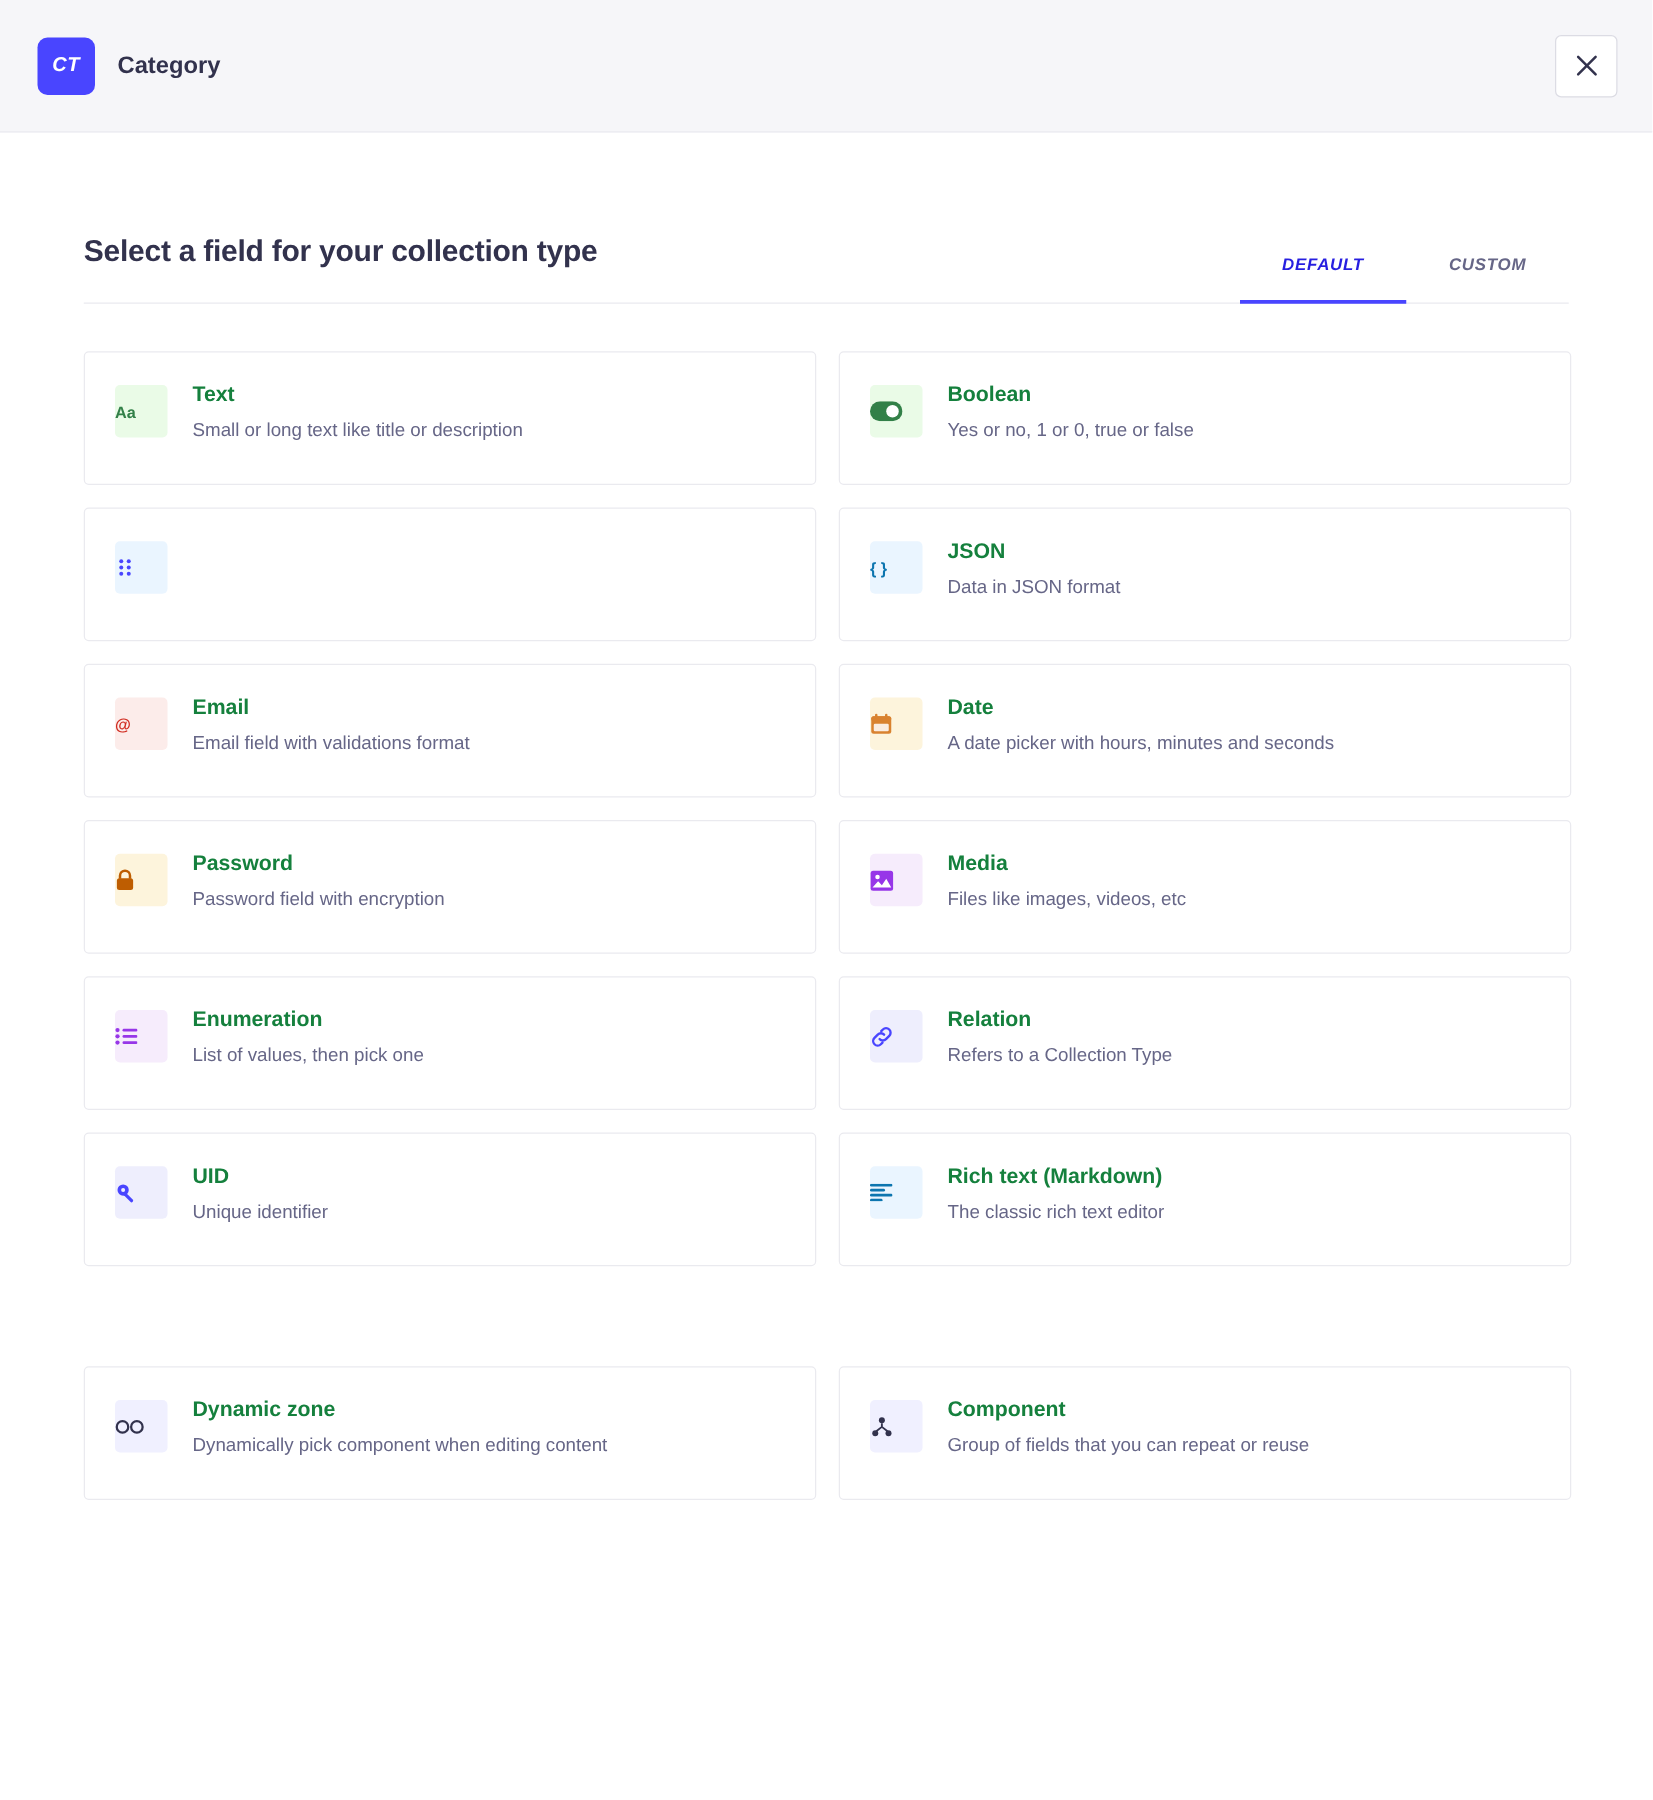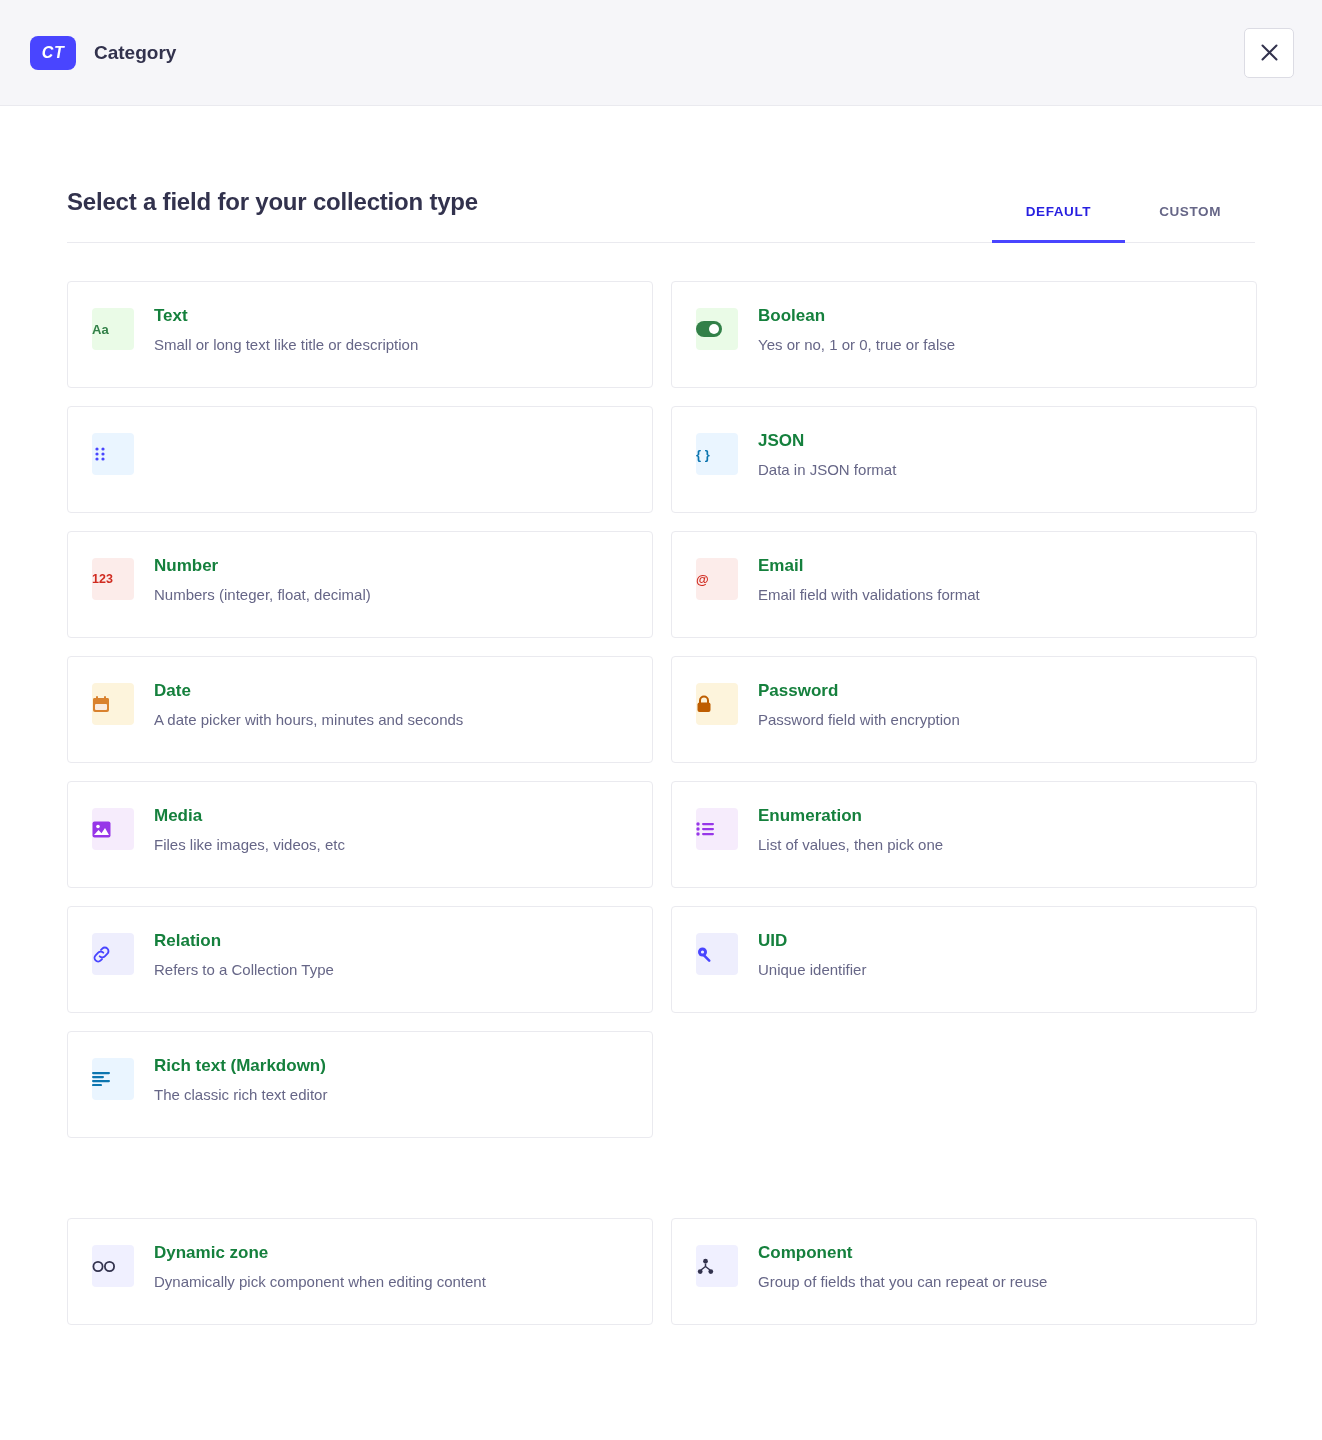--- a/index.html
+++ b/index.html
@@ -24,21 +24,21 @@
     align-items: center;
     padding: 0 28px 0 30px;
   }
   .header-left {
     display: flex;
     align-items: center;
     gap: 18px;
   }
   .ct-badge {
     width: 46px;
-    height: 34px;
+    height: 46px;
     border-radius: 8px;
     background: #4945ff;
     color: #ffffff;
     font-size: 16px;
     font-style: italic;
     font-weight: bold;
     display: flex;
     align-items: center;
     justify-content: center;
     letter-spacing: 0.5px;
@@ -77,20 +77,21 @@
     font-size: 24px;
     font-weight: bold;
     color: #32324d;
     letter-spacing: -0.2px;
     padding-bottom: 26px;
   }
   .tabs {
     display: flex;
     align-items: flex-start;
     gap: 0;
+    font-style: italic;
   }
   .tab {
     font-size: 13.5px;
     font-weight: bold;
     letter-spacing: 0.6px;
     color: #666687;
     padding: 0 34px 21px 34px;
     cursor: pointer;
     border-bottom: 3px solid transparent;
     margin-bottom: -1px;
@@ -219,29 +220,20 @@
         <div class="card-icon" style="background: rgb(234, 245, 255); color: rgb(12, 117, 175);">
           <span class="icon-label">{ }</span>
         </div>
         <div class="card-text">
           <div class="card-name">JSON</div>
           <div class="card-desc">Data in JSON format</div>
         </div>
       </div>
       <div class="card">
         <div class="card-icon" style="background: rgb(252, 236, 234); color: rgb(208, 43, 32);">
-          <span class="icon-label icon-123">123</span>
-        </div>
-        <div class="card-text">
-          <div class="card-name">Number</div>
-          <div class="card-desc">Numbers (integer, float, decimal)</div>
-        </div>
-      </div>
-      <div class="card">
-        <div class="card-icon" style="background: rgb(252, 236, 234); color: rgb(208, 43, 32);">
           <span class="icon-label">@</span>
         </div>
         <div class="card-text">
           <div class="card-name">Email</div>
           <div class="card-desc">Email field with validations format</div>
         </div>
       </div>
       <div class="card">
         <div class="card-icon" style="background: rgb(253, 244, 220); color: rgb(217, 130, 47);">
           <svg width="18" height="18" viewBox="0 0 18 18">

